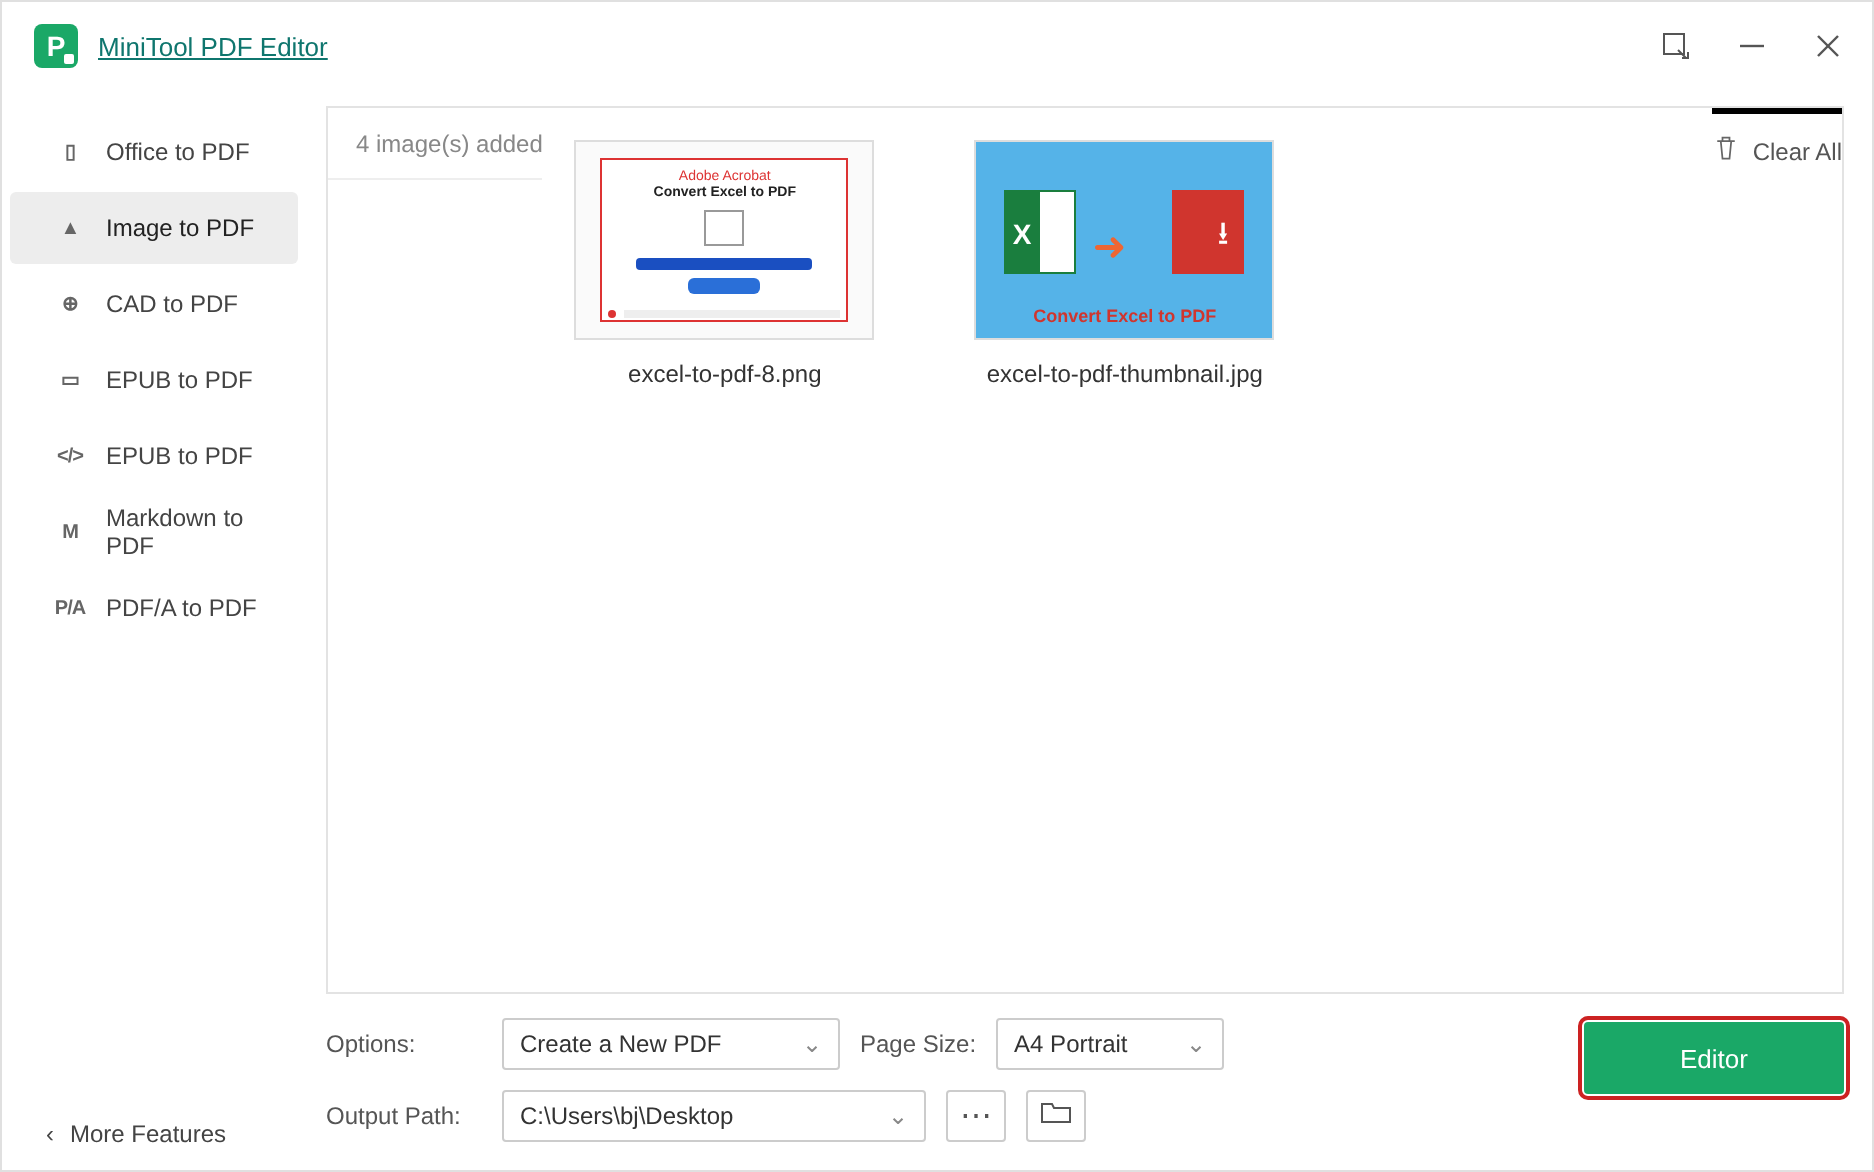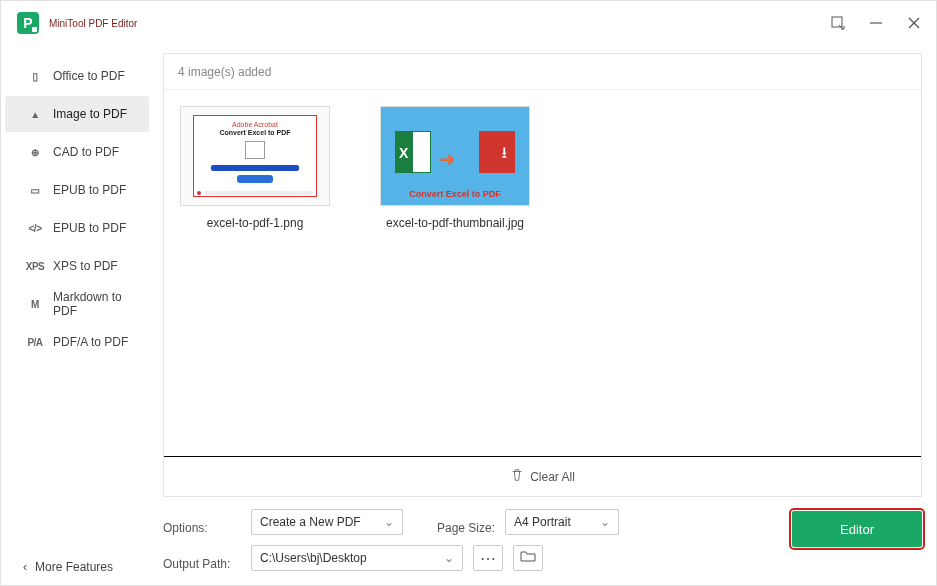--- a/index.html
+++ b/index.html
@@ -2,48 +2,48 @@
 <html><head>
 <meta charset="utf-8">
 <style>
 * { box-sizing: border-box; margin: 0; padding: 0; font-family: -apple-system, BlinkMacSystemFont, "Segoe UI", Arial, sans-serif; }
 body { width: 937px; height: 586px; background: #fff; border: 1px solid #e0e0e0; display: flex; flex-direction: column; overflow: hidden; }
 
 .titlebar { height: 44px; display: flex; align-items: center; justify-content: space-between; padding: 0 12px 0 16px; }
 .titlebar-left { display: flex; align-items: center; gap: 10px; }
 .app-logo { width: 22px; height: 22px; background: #1aa867; border-radius: 4px; display: flex; align-items: center; justify-content: center; color: #fff; font-weight: bold; font-size: 14px; position: relative; }
 .app-logo::after { content:''; position:absolute; right:2px; bottom:2px; width:5px; height:5px; background:#fff; border-radius:1px; }
-.app-title { font-size: 10px; color: #7f1d1d; }
+.app-title { font-size: 13px; color: #0f766e; text-decoration: underline; }
 .titlebar-right { display: flex; align-items: center; gap: 18px; }
 .winbtn { width: 20px; height: 20px; display:flex; align-items:center; justify-content:center; cursor: pointer; color:#555; }
 
 .main { display: flex; flex: 1; overflow: hidden; }
 
 .sidebar { width: 152px; display: flex; flex-direction: column; padding: 12px 0 0 0; }
 .sidebar-item { height: 36px; display:flex; align-items:center; gap:10px; padding:0 0 0 22px; font-size:12px; color:#444; cursor:pointer; margin:1px 4px; border-radius:3px; }
 .sidebar-item.active { background: #ededed; color:#222; }
 .sidebar-ico { width:16px; height:12px; display:flex; align-items:center; justify-content:center; font-size:10px; color:#666; font-weight:600; letter-spacing:-0.5px; }
 .sidebar-spacer { flex: 1; }
 .more-feat { height: 36px; display:flex; align-items:center; gap:8px; padding-left:22px; font-size:12px; color:#444; cursor:pointer; }
 
 .content { flex: 1; display:flex; flex-direction:column; padding: 0 14px 14px 10px; }
-.list-panel { flex:1; border:1px solid #e3e3e3; display:flex; flex-direction:column; margin-top: 8px; }
+.list-panel { flex:1; border:1px solid #e3e3e3; display:flex; flex-direction:row; margin-top: 8px; }
 .list-head { height: 36px; display:flex; align-items:center; padding-left:14px; font-size:12px; color:#888; border-bottom:1px solid #eee; }
 .thumbs { flex:1; padding: 16px 6px; display:flex; gap: 30px; align-items:flex-start; }
 .thumb { width: 170px; display:flex; flex-direction:column; align-items:center; gap:10px; }
 .thumb-img { width: 150px; height: 100px; border:1px solid #ddd; background:#fafafa; position:relative; overflow:hidden; }
 .thumb-label { font-size:12px; color:#333; }
-.toolbar { height: 40px; border-top:1px solid #000000; display:flex; }
+.toolbar { height: 40px; border-top:3px solid #000000; display:flex; }
 .tb-btn { flex:1; display:flex; align-items:center; justify-content:center; gap:6px; font-size:12px; color:#555; cursor:pointer; }
 .tb-btn.accent { color:#1aa867; }
 .tb-btn.muted { color:#bbb; }
 
 .bottom { padding: 12px 0 0 0; display:flex; align-items:flex-start; }
 .bottom-left { flex:1; display:flex; flex-direction:column; gap:10px; }
-.row { display:flex; align-items:flex-end; gap:10px; }
+.row { display:flex; align-items:center; gap:10px; }
 .lbl { font-size:12px; color:#555; width:78px; text-align:left; }
 .sel { height:26px; border:1px solid #ccc; border-radius:2px; background:#fff; display:flex; align-items:center; justify-content:space-between; padding:0 8px; font-size:12px; color:#333; cursor:pointer; }
 .sel .chev { color:#888; }
 .iconbtn { width:30px; height:26px; border:1px solid #ccc; border-radius:2px; display:flex; align-items:center; justify-content:center; cursor:pointer; color:#555; }
 
 .start-btn { width:130px; height:36px; background:#1aa867; color:#fff; font-size:13px; display:flex; align-items:center; justify-content:center; border-radius:2px; cursor:pointer; outline:2px solid #c22; outline-offset:1px; margin-top:2px; }
 
 
 .t1-a{position:absolute;left:4px;right:4px;top:6px;height:10px;background:linear-gradient(#bfe8b0,#bfe8b0);}
 .t1-b{position:absolute;left:30px;top:26px;width:100px;height:60px;border:1px solid #bbb;background:#fff;}
@@ -125,24 +125,20 @@
       </div>
     <div class="sidebar-item">
         <span class="sidebar-ico">▭</span>
         <span>EPUB to PDF</span>
       </div>
     <div class="sidebar-item">
         <span class="sidebar-ico">&lt;/&gt;</span>
         <span>EPUB to PDF</span>
       </div>
     <div class="sidebar-item">
-        <span class="sidebar-ico">XPS</span>
-        <span>XPS to PDF</span>
-      </div>
-    <div class="sidebar-item">
         <span class="sidebar-ico">M</span>
         <span>Markdown to PDF</span>
       </div>
     <div class="sidebar-item">
         <span class="sidebar-ico">P/A</span>
         <span>PDF/A to PDF</span>
       </div>
     <div class="sidebar-spacer"></div>
     <div class="more-feat">
       <span>‹</span>
@@ -161,21 +157,21 @@
           <div class="thumb-img">
             <div class="t3-a"></div>
             <div class="t3-t1">Adobe Acrobat</div>
             <div class="t3-t2">Convert Excel to PDF</div>
             <div class="t3-ic"></div>
               <div class="t3-bar"></div>
               <div class="t3-btn"></div>
             <div class="t3-dot"></div>
               <div class="t3-ln"></div>
           </div>
-          <div class="thumb-label">excel-to-pdf-1.png</div>
+          <div class="thumb-label">excel-to-pdf-8.png</div>
         </div>
 
         <div class="thumb">
           <div class="thumb-img t4">
             <div class="t4-x"></div>
               <div class="t4-xg"></div>
               <div class="t4-xx">X</div>
             <div class="t4-ar">➜</div>
             <div class="t4-p"></div>
               <div class="t4-pi">⭳</div>
@@ -192,25 +188,25 @@
               </svg></span>
           <span>Clear All</span>
         </div>
       </div>
     </div>
 
     <div class="bottom">
       <div class="bottom-left">
         <div class="row">
           <span class="lbl">Options:</span>
-          <div class="sel" style="width:152px">
+          <div class="sel" style="width:169px">
             <span>Create a New PDF</span>
             <span class="chev">⌄</span>
           </div>
-          <span class="lbl" style="width:auto;margin-left:24px">Page Size:</span>
+          <span class="lbl" style="width:auto;">Page Size:</span>
           <div class="sel" style="width:114px">
             <span>A4 Portrait</span>
             <span class="chev">⌄</span>
           </div>
         </div>
         <div class="row">
           <span class="lbl">Output Path:</span>
           <div class="sel" style="width:212px">
             <span>C:\Users\bj\Desktop</span>
             <span class="chev">⌄</span>

